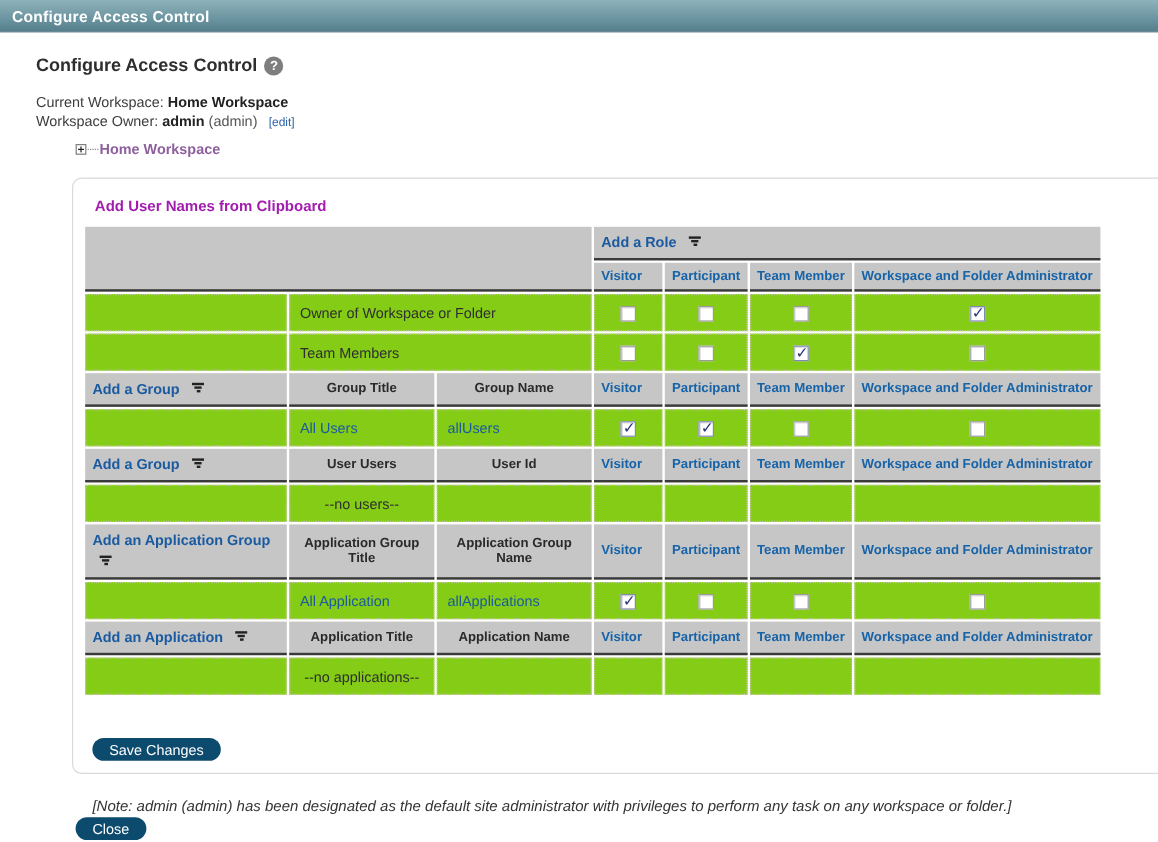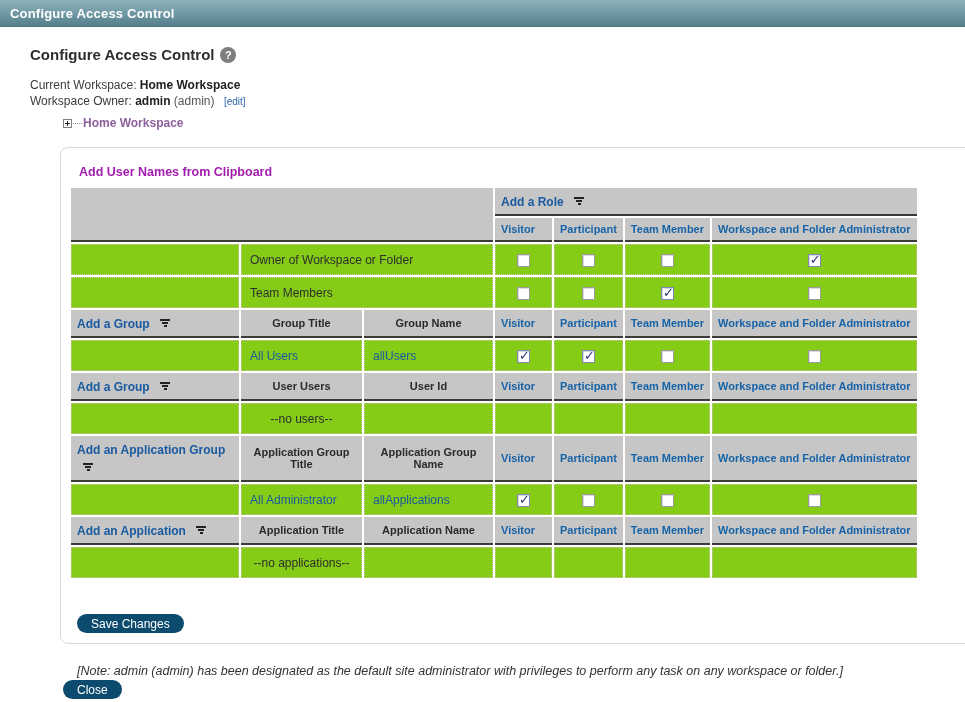--- a/index.html
+++ b/index.html
@@ -199,21 +199,21 @@
         <td class="hdr-cell subcol">Application Group Title</td>
         <td class="hdr-cell subcol">Application Group Name</td>
         <td class="hdr-cell rolecol">Visitor</td>
         <td class="hdr-cell rolecol">Participant</td>
         <td class="hdr-cell rolecol">Team Member</td>
         <td class="hdr-cell rolecol">Workspace and Folder Administrator</td>
       </tr>
 
       <tr>
         <td class="data-cell"></td>
-        <td class="data-cell"><a href="#" class="cell-link">All Administrator</a></td>
+        <td class="data-cell"><a href="#" class="cell-link">All Application</a></td>
         <td class="data-cell"><a href="#" class="cell-link">allApplications</a></td>
         <td class="data-cell cb-cell"><span class="cb-box checked"></span></td>
         <td class="data-cell cb-cell"><span class="cb-box"></span></td>
         <td class="data-cell cb-cell"><span class="cb-box"></span></td>
         <td class="data-cell cb-cell"><span class="cb-box"></span></td>
       </tr>
 
       <tr>
         <td class="hdr-cell">
           <a href="#" class="add-link">Add an Application</a>

